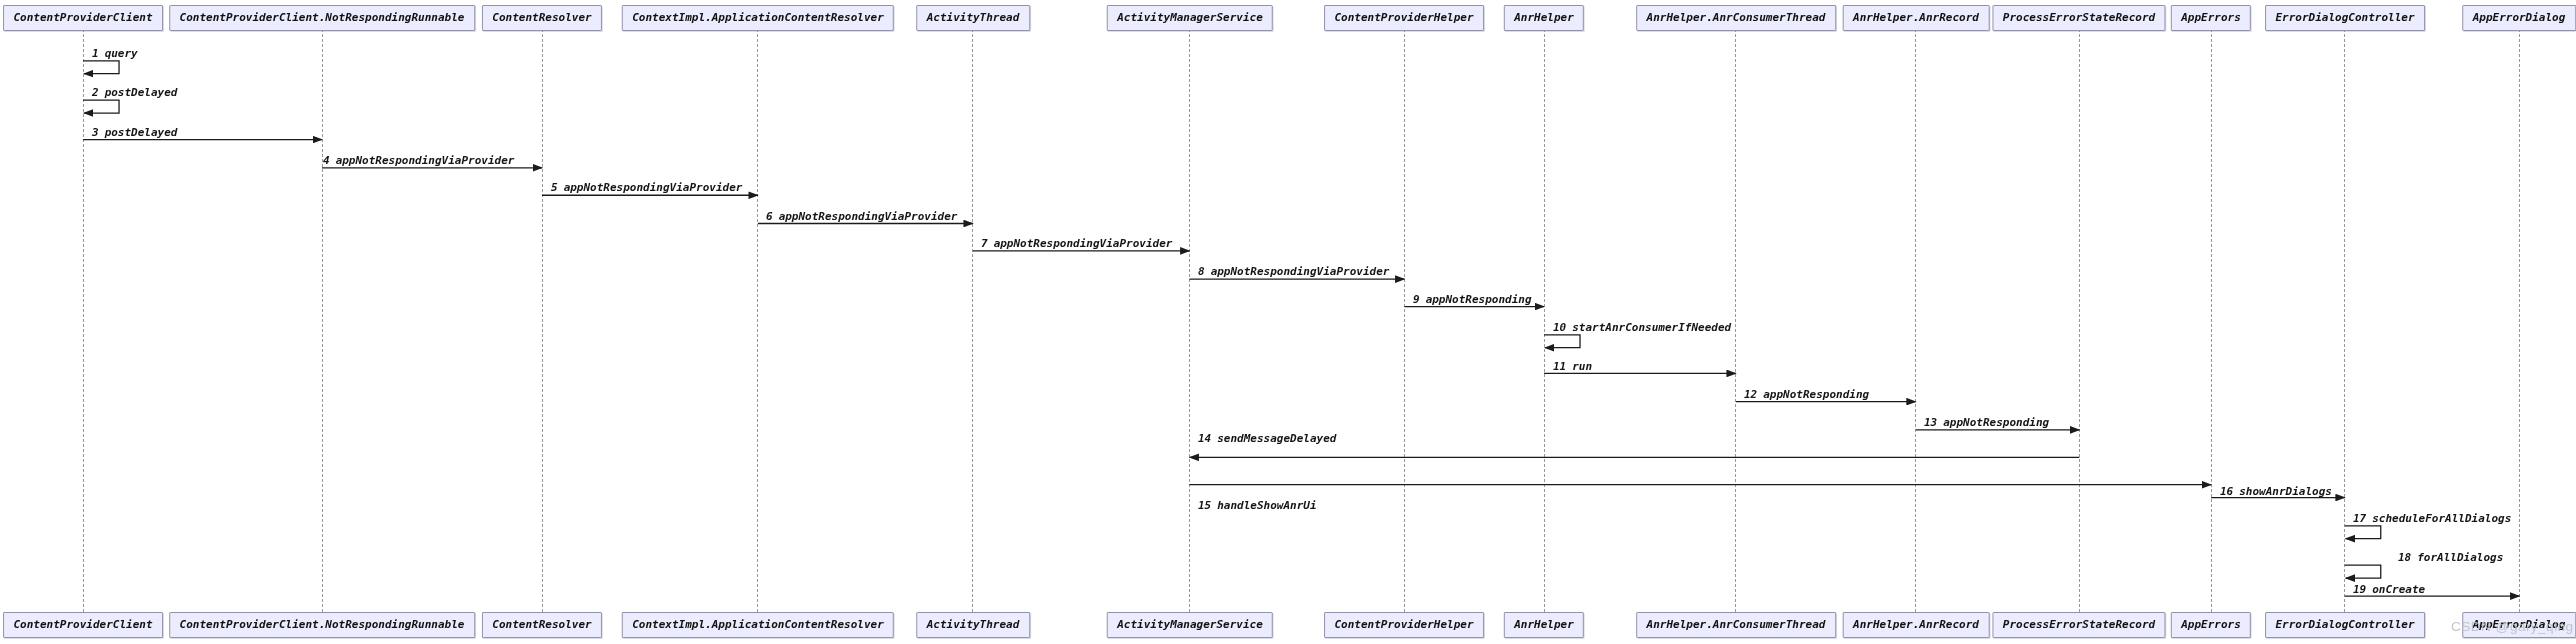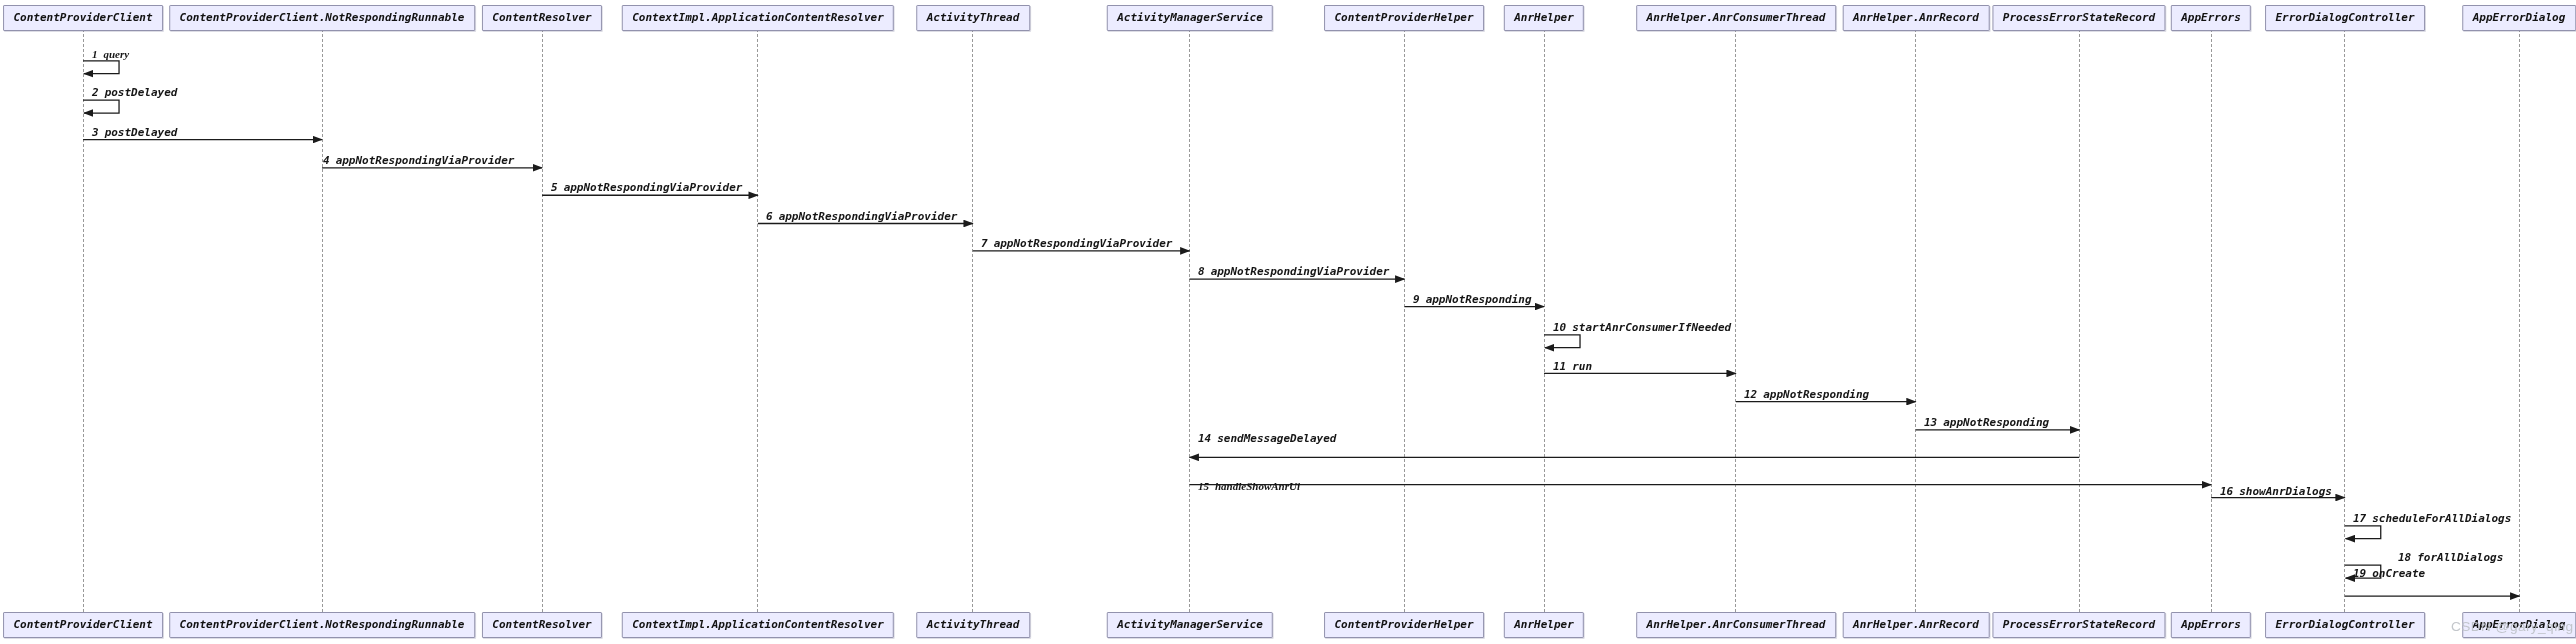--- a/index.html
+++ b/index.html
@@ -115,33 +115,33 @@
     <div class="actor" style="left: 2079px; top: 612px;">ProcessErrorStateRecord</div>
     <div class="lifeline" style="left: 2211px;"></div>
     <div class="actor" style="left: 2211px; top: 5.1px;">AppErrors</div>
     <div class="actor" style="left: 2211px; top: 612px;">AppErrors</div>
     <div class="lifeline" style="left: 2344px;"></div>
     <div class="actor" style="left: 2345px; top: 5.1px;">ErrorDialogController</div>
     <div class="actor" style="left: 2345px; top: 612px;">ErrorDialogController</div>
     <div class="lifeline" style="left: 2519px;"></div>
     <div class="actor" style="left: 2519px; top: 5.1px;">AppErrorDialog</div>
     <div class="actor" style="left: 2519px; top: 612px;">AppErrorDialog</div>
-    <div class="msg-label" style="left: 92px; top: 48px; font-family: Liberation Serif, serif;"><span class="num">1</span><span class="txt">query</span></div>
+    <div class="msg-label" style="left: 92px; top: 48px;"><span class="num">1</span><span class="txt">query</span></div>
     <div class="msg-label" style="left: 92px; top: 87px;"><span class="num">2</span><span class="txt">postDelayed</span></div>
     <div class="msg-label" style="left: 92px; top: 127px;"><span class="num">3</span><span class="txt">postDelayed</span></div>
     <div class="msg-label" style="left: 323px; top: 155px;"><span class="num">4</span><span class="txt">appNotRespondingViaProvider</span></div>
     <div class="msg-label" style="left: 551px; top: 182px;"><span class="num">5</span><span class="txt">appNotRespondingViaProvider</span></div>
     <div class="msg-label" style="left: 766px; top: 211px;"><span class="num">6</span><span class="txt">appNotRespondingViaProvider</span></div>
     <div class="msg-label" style="left: 981px; top: 238px;"><span class="num">7</span><span class="txt">appNotRespondingViaProvider</span></div>
     <div class="msg-label" style="left: 1198px; top: 266px;"><span class="num">8</span><span class="txt">appNotRespondingViaProvider</span></div>
     <div class="msg-label" style="left: 1413px; top: 294px;"><span class="num">9</span><span class="txt">appNotResponding</span></div>
     <div class="msg-label" style="left: 1553px; top: 322px;"><span class="num">10</span><span class="txt">startAnrConsumerIfNeeded</span></div>
     <div class="msg-label" style="left: 1553px; top: 361px;"><span class="num">11</span><span class="txt">run</span></div>
     <div class="msg-label" style="left: 1744px; top: 389px;"><span class="num">12</span><span class="txt">appNotResponding</span></div>
     <div class="msg-label" style="left: 1924px; top: 417px;"><span class="num">13</span><span class="txt">appNotResponding</span></div>
     <div class="msg-label" style="left: 1198px; top: 433px;"><span class="num">14</span><span class="txt">sendMessageDelayed</span></div>
-    <div class="msg-label" style="left: 1198px; top: 480px; font-family: Liberation Serif, serif;"><span class="num">15</span><span class="txt">handleShowAnrUi</span></div>
+    <div class="msg-label" style="left: 1198px; top: 500px;"><span class="num">15</span><span class="txt">handleShowAnrUi</span></div>
     <div class="msg-label" style="left: 2220px; top: 486px;"><span class="num">16</span><span class="txt">showAnrDialogs</span></div>
     <div class="msg-label" style="left: 2353px; top: 513px;"><span class="num">17</span><span class="txt">scheduleForAllDialogs</span></div>
     <div class="msg-label" style="left: 2353px; top: 552px; margin-left: 45px;"><span class="num">18</span><span class="txt">forAllDialogs</span></div>
-    <div class="msg-label" style="left: 2353px; top: 568px; text-align: center;"><span class="num">19</span><span class="txt">onCreate</span></div>
+    <div class="msg-label" style="left: 2353px; top: 584px; text-align: center;"><span class="num">19</span><span class="txt">onCreate</span></div>
   </div>
 
 
 </body></html>

